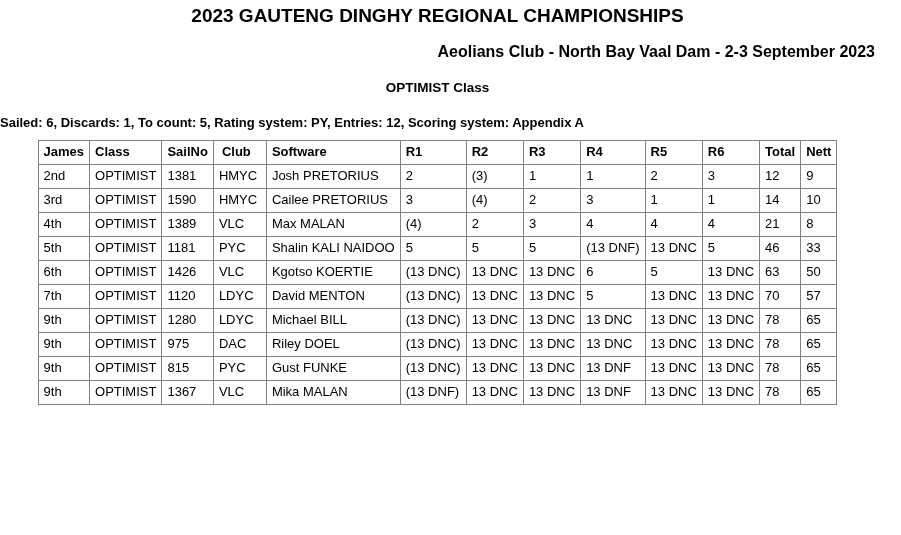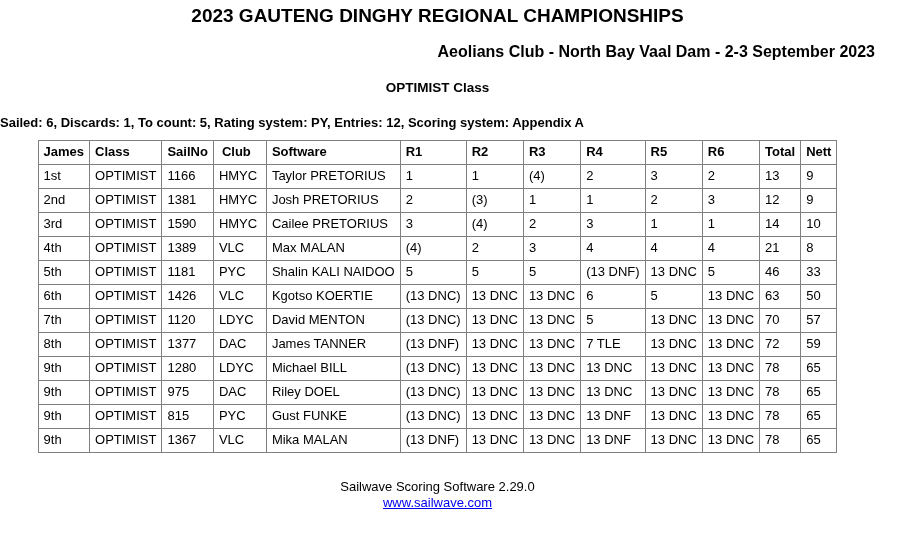--- a/index.html
+++ b/index.html
@@ -109,35 +109,20 @@
           <th>R3</th>
           <th>R4</th>
           <th>R5</th>
           <th>R6</th>
           <th>Total</th>
           <th>Nett</th>
         </tr>
     </thead>
     <tbody>
         <tr>
-          <td>1st</td>
-          <td>OPTIMIST</td>
-          <td>1166</td>
-          <td>HMYC</td>
-          <td>Taylor PRETORIUS</td>
-          <td>1</td>
-          <td>1</td>
-          <td>(4)</td>
-          <td>2</td>
-          <td>3</td>
-          <td>2</td>
-          <td>13</td>
-          <td>9</td>
-        </tr>
-        <tr>
           <td>2nd</td>
           <td>OPTIMIST</td>
           <td>1381</td>
           <td>HMYC</td>
           <td>Josh PRETORIUS</td>
           <td>2</td>
           <td>(3)</td>
           <td>1</td>
           <td>1</td>
           <td>2</td>
@@ -214,35 +199,20 @@
           <td>(13 DNC)</td>
           <td>13 DNC</td>
           <td>13 DNC</td>
           <td>5</td>
           <td>13 DNC</td>
           <td>13 DNC</td>
           <td>70</td>
           <td>57</td>
         </tr>
         <tr>
-          <td>8th</td>
-          <td>OPTIMIST</td>
-          <td>1377</td>
-          <td>DAC</td>
-          <td>James TANNER</td>
-          <td>(13 DNF)</td>
-          <td>13 DNC</td>
-          <td>13 DNC</td>
-          <td>7 TLE</td>
-          <td>13 DNC</td>
-          <td>13 DNC</td>
-          <td>72</td>
-          <td>59</td>
-        </tr>
-        <tr>
           <td>9th</td>
           <td>OPTIMIST</td>
           <td>1280</td>
           <td>LDYC</td>
           <td>Michael BILL</td>
           <td>(13 DNC)</td>
           <td>13 DNC</td>
           <td>13 DNC</td>
           <td>13 DNC</td>
           <td>13 DNC</td>
@@ -291,20 +261,14 @@
           <td>13 DNC</td>
           <td>13 DNF</td>
           <td>13 DNC</td>
           <td>13 DNC</td>
           <td>78</td>
           <td>65</td>
         </tr>
       </tbody>
   </table>
 
-  <div class="footer">
-    <div>Sailwave Scoring Software 2.29.0</div>
-    <div>
-      <a href="#" title="www.sailwave.com" style="color: rgb(0, 0, 238);">www.sailwave.com</a>
-    </div>
-  </div>
 
 </div>
 
 </body></html>

